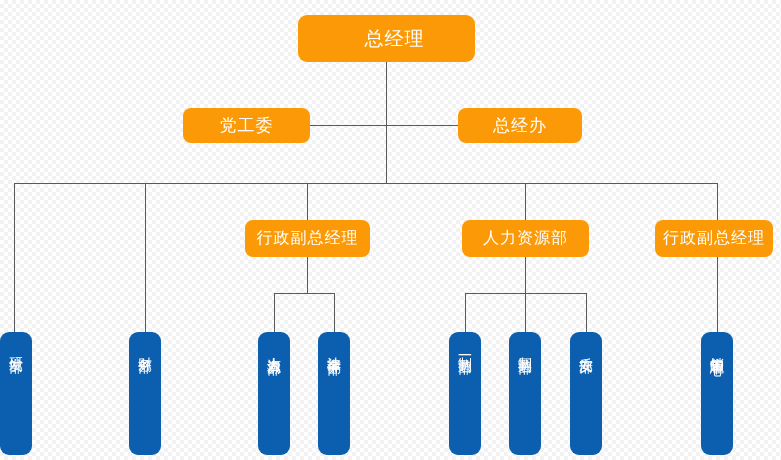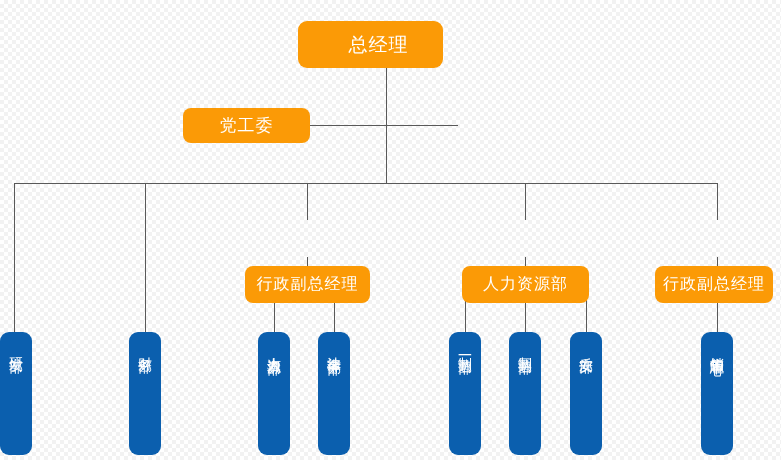--- a/index.html
+++ b/index.html
@@ -42,21 +42,21 @@
     display: flex;
     align-items: center;
     justify-content: center;
     z-index: 3;
     box-sizing: border-box;
     letter-spacing: 1px;
     white-space: nowrap;
   }
   .node-orange.root { font-size: 19px; border-radius: 9px; }
   .node-orange.mid  { font-size: 17px; }
-  .node-orange.vp   { font-size: 16px; margin-top: 46px; }
+  .node-orange.vp   { font-size: 16px; }
 
   
   .node-blue {
     position: absolute;
     background: #0b5fae;
     border-radius: 9px;
     color: #ffffff;
     font-size: 14px;
     z-index: 3;
     box-sizing: border-box;
@@ -102,28 +102,31 @@
   <div class="line v" style="left:334px; top:293px; height:39px;"></div>
 
   <div class="line v" style="left:525px; top:257px; height:36px;"></div>
   <div class="line h" style="left:465px; top:293px; width:121px;"></div>
   <div class="line v" style="left:465px; top:293px; height:39px;"></div>
   <div class="line v" style="left:525px; top:293px; height:39px;"></div>
   <div class="line v" style="left:586px; top:293px; height:39px;"></div>
 
   <div class="line v" style="left:717px; top:257px; height:75px;"></div>
 
-  <div class="node-orange root" style="left:298px; top:21px; width:145px; height:47px;padding-left:16px;">
+  <div class="node-orange root" style="left:298px; top:15px; width:177px; height:47px;padding-left:16px;">
     <span>总经理</span>
   </div>
 
   <div class="node-orange mid" style="left:183px; top:108px; width:127px; height:35px;">
     <span>党工委</span>
   </div>
 
+  <div class="node-orange mid" style="left:458px; top:108px; width:124px; height:35px;">
+    <span>总经办</span>
+  </div>
 
   <div class="node-orange vp" style="left:245px; top:220px; width:125px; height:37px;">
     <span>行政副总经理</span>
   </div>
 
   <div class="node-orange vp" style="left:462px; top:220px; width:127px; height:37px;">
     <span>人力资源部</span>
   </div>
 
   <div class="node-orange vp" style="left:655px; top:220px; width:118px; height:37px;">

